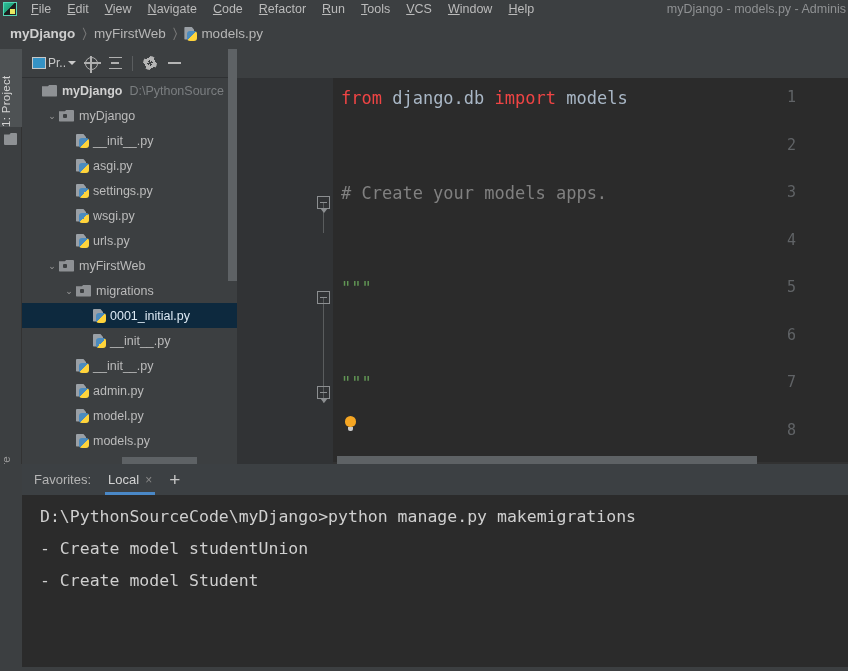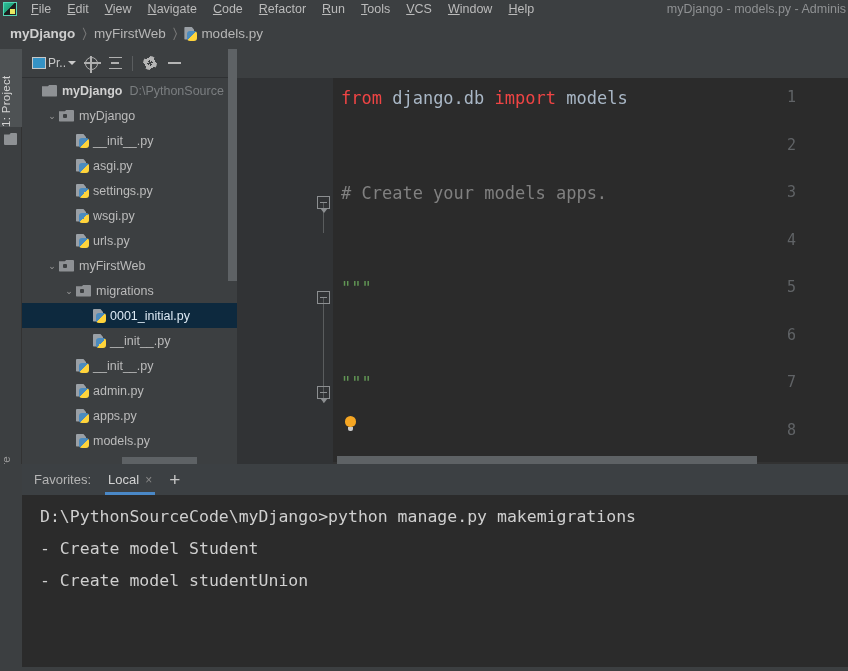--- a/index.html
+++ b/index.html
@@ -404,21 +404,21 @@
         <div class="tnode">
           <span style="display:inline-block;width:40px"></span>
           <span class="twisty"></span>
           <span class="pyicon"></span>
           <span class="tlabel">admin.py</span>
         </div>
         <div class="tnode">
           <span style="display:inline-block;width:40px"></span>
           <span class="twisty"></span>
           <span class="pyicon"></span>
-          <span class="tlabel">apps.py</span>
+          <span class="tlabel">model.py</span>
         </div>
         <div class="tnode">
           <span style="display:inline-block;width:40px"></span>
           <span class="twisty"></span>
           <span class="pyicon"></span>
           <span class="tlabel">models.py</span>
         </div>
       </div>
     <div class="proj-scroll"></div>
     <div class="proj-hscroll"></div>
@@ -476,19 +476,19 @@
     <div class="term-head">
       <span class="term-label">Favorites:</span>
       <span class="term-tab">
         <span>Local</span>
         <span class="x">×</span>
       </span>
       <span class="term-plus">+</span>
     </div>
     <div class="term-body" id="terminal-output">
         <div>D:\PythonSourceCode\myDjango&gt;python manage.py makemigrations</div>
+        <div>    - Create model studentUnion</div>
         <div>    - Create model Student</div>
-        <div>    - Create model studentUnion</div>
       </div>
   </div>
 
   <div class="statusbar"></div>
 </div>
 
 </body></html>

